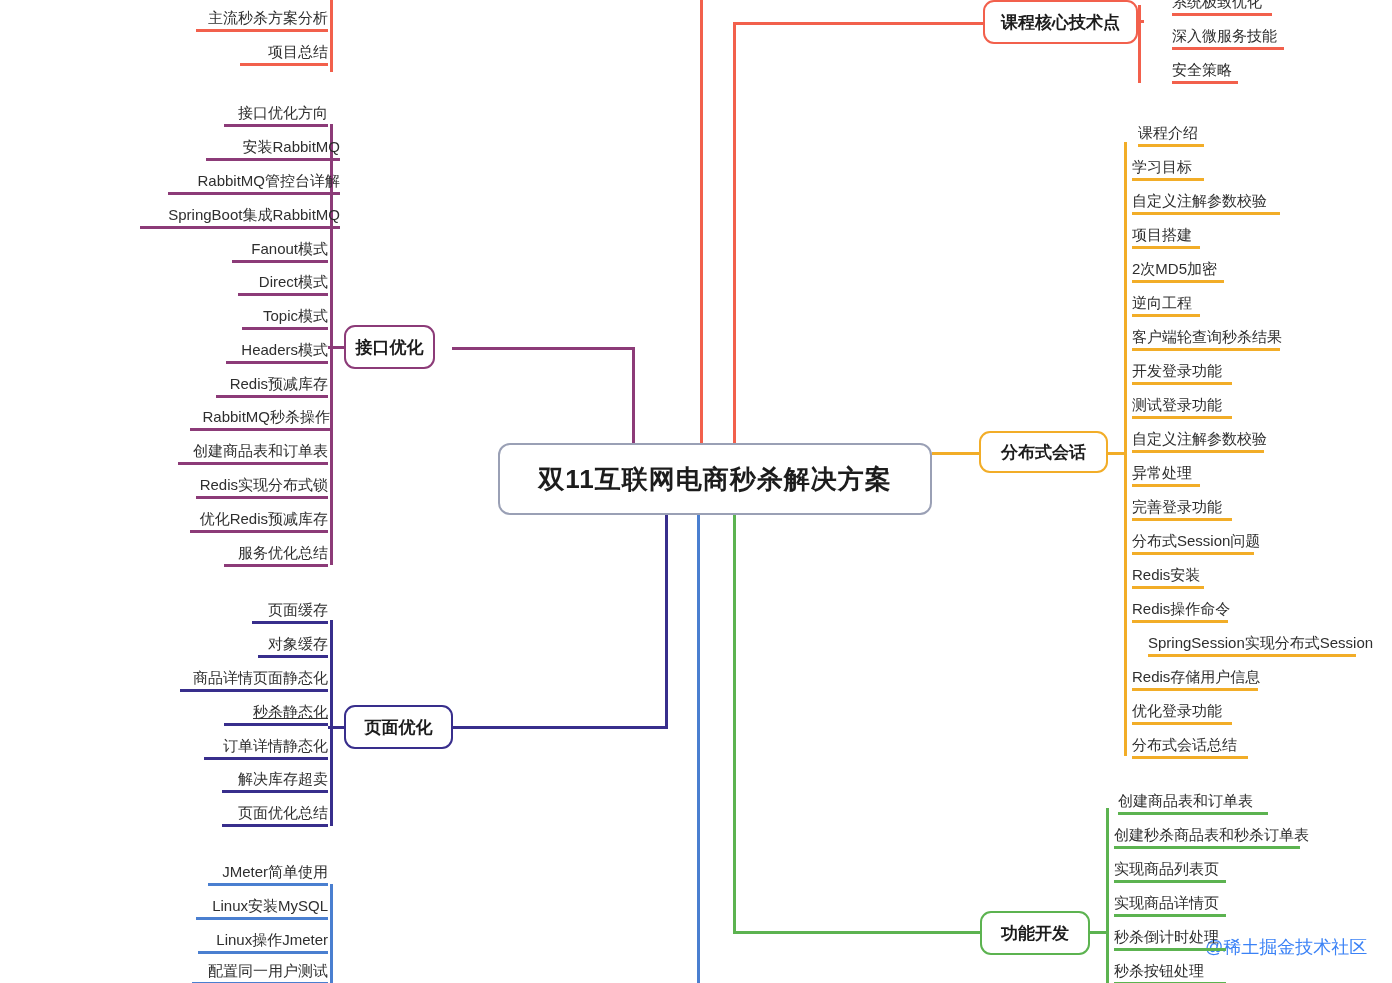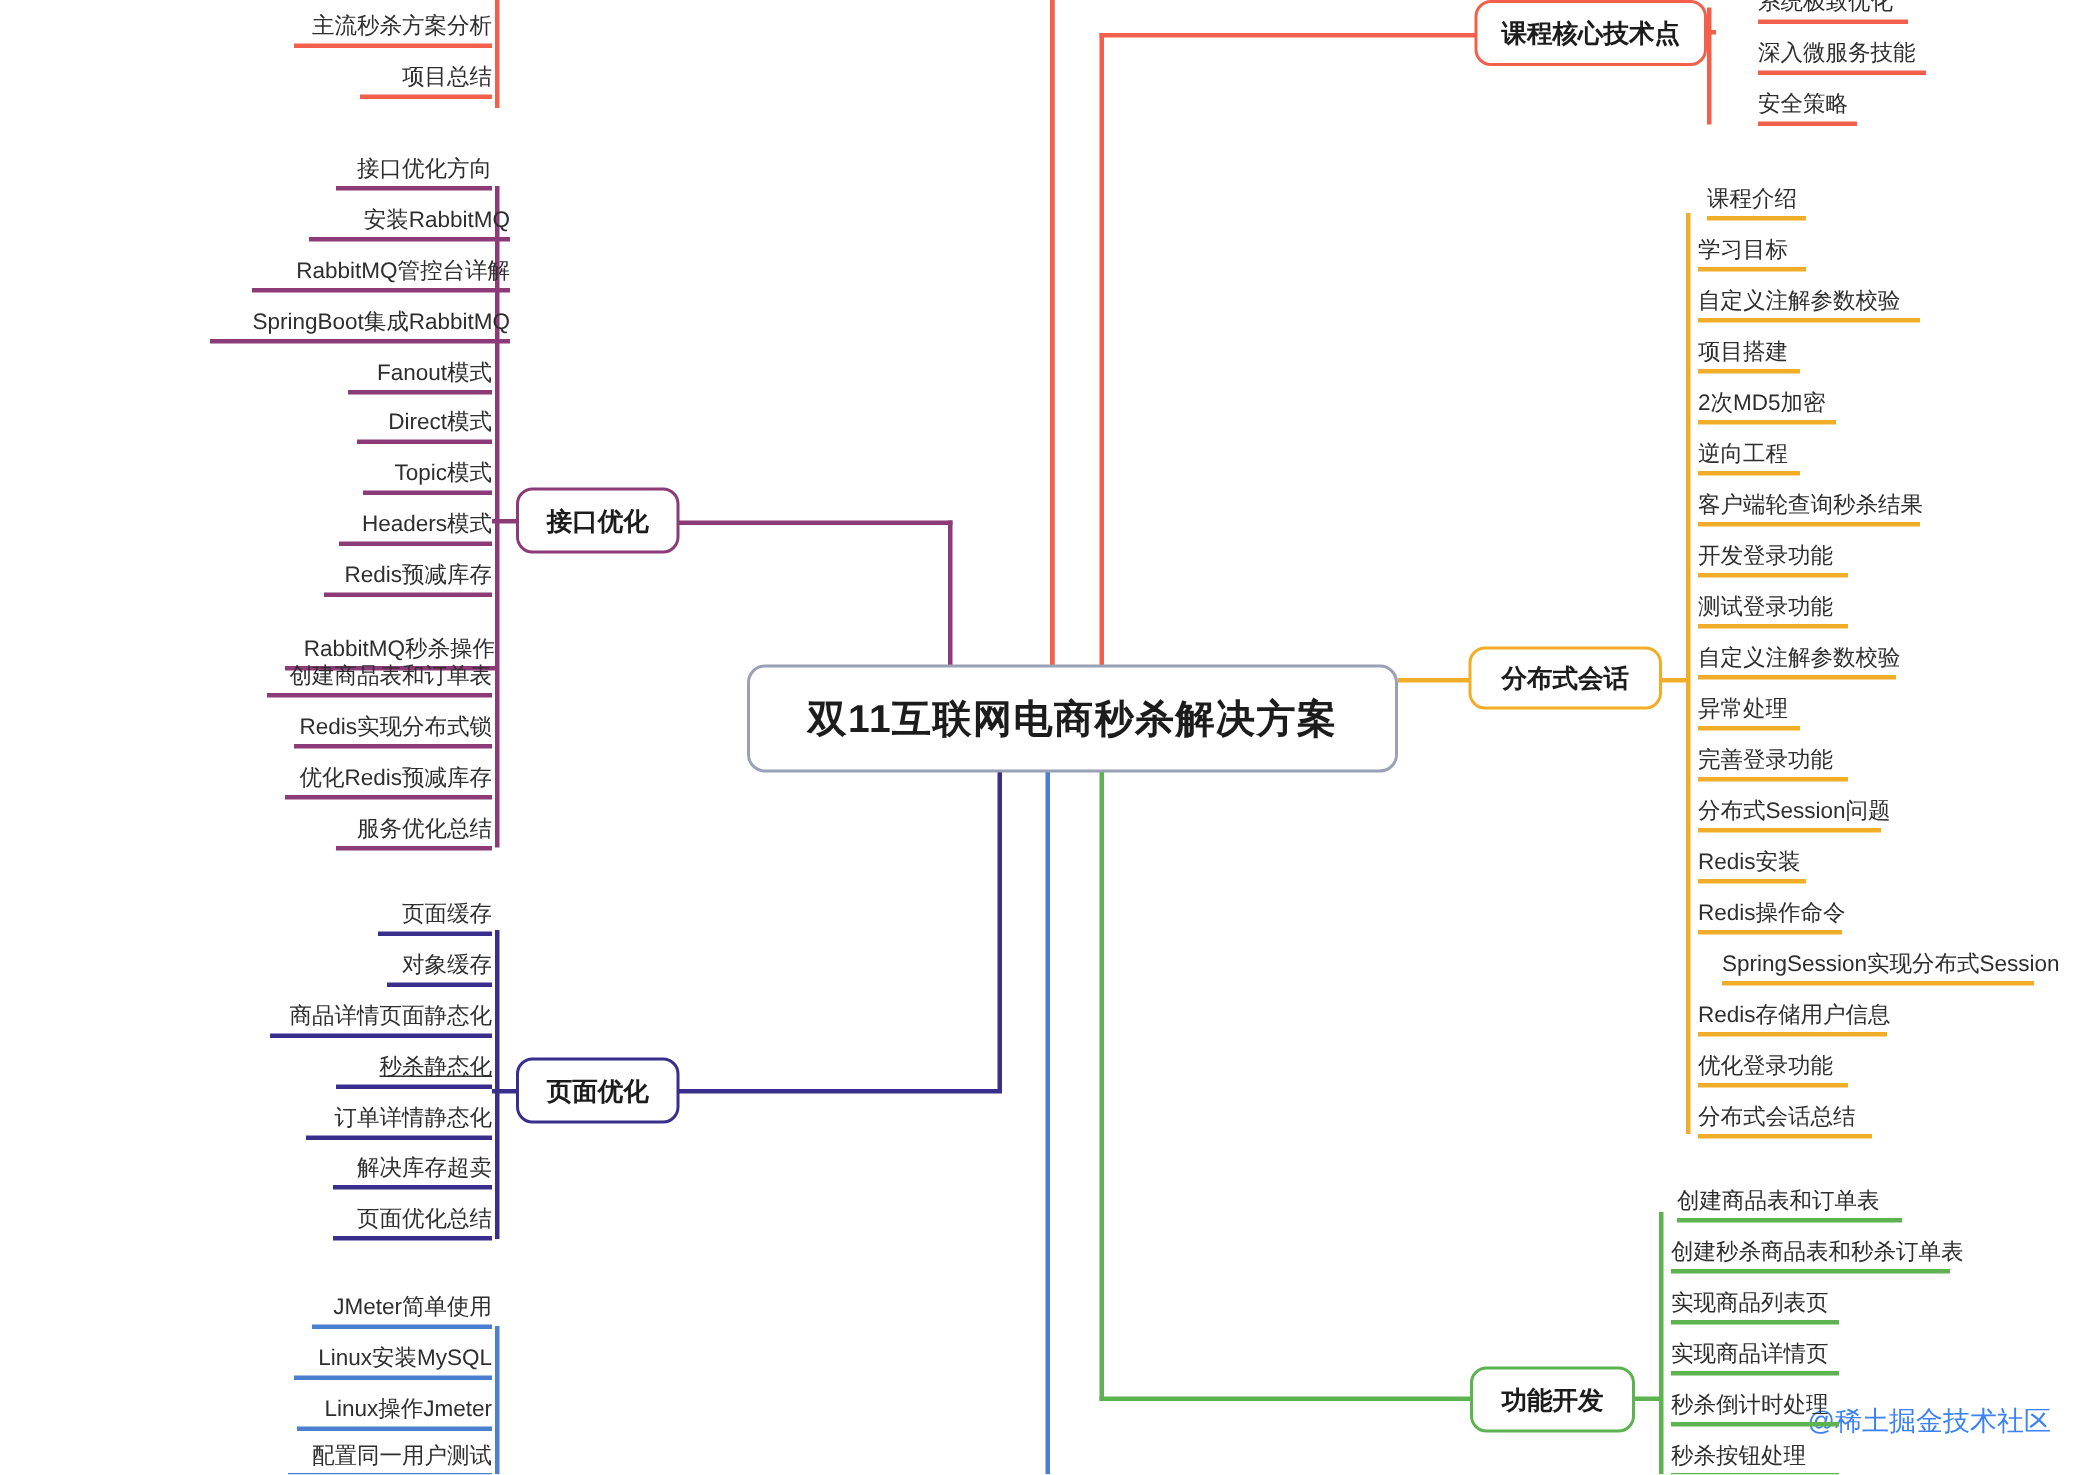--- a/index.html
+++ b/index.html
@@ -139,21 +139,21 @@
   </div>
 
   <div class="branch-node" style="left:979px; top:431px; width:129px; height:42px; border-color:#F2AD28;">
     <span class="bn-label">分布式会话</span>
   </div>
 
   <div class="branch-node" style="left:980px; top:911px; width:110px; height:44px; border-color:#5CB350;">
     <span class="bn-label">功能开发</span>
   </div>
 
-  <div class="branch-node" style="left:344px; top:325px; width:109px; height:44px; border-color:#8C3B78;">
+  <div class="branch-node" style="left:344px; top:325px; width:91px; height:44px; border-color:#8C3B78;">
     <span class="bn-label">接口优化</span>
   </div>
 
   <div class="branch-node" style="left:344px; top:705px; width:109px; height:44px; border-color:#382E8C;">
     <span class="bn-label">页面优化</span>
   </div>
 
   <div class="leaf right" style="left:1172px; top:-8px; width:100px;">
     <span>系统极致优化</span>
     <span class="underline" style="background:#F2604C;"></span>
@@ -307,21 +307,21 @@
     <span class="underline" style="background:#8C3B78;"></span>
   </div>
   <div class="leaf left" style="left:226px; top:340px; width:102px;">
     <span>Headers模式</span>
     <span class="underline" style="background:#8C3B78;"></span>
   </div>
   <div class="leaf left" style="left:216px; top:374px; width:112px;">
     <span>Redis预减库存</span>
     <span class="underline" style="background:#8C3B78;"></span>
   </div>
-  <div class="leaf left" style="left:190px; top:407px; width:140px;margin-top:16px;">
+  <div class="leaf left" style="left:190px; top:407px; width:140px;">
     <span>RabbitMQ秒杀操作</span>
     <span class="underline" style="background:#8C3B78;"></span>
   </div>
   <div class="leaf left" style="left:178px; top:441px; width:150px;">
     <span>创建商品表和订单表</span>
     <span class="underline" style="background:#8C3B78;"></span>
   </div>
   <div class="leaf left" style="left:196px; top:475px; width:132px;">
     <span>Redis实现分布式锁</span>
     <span class="underline" style="background:#8C3B78;"></span>

